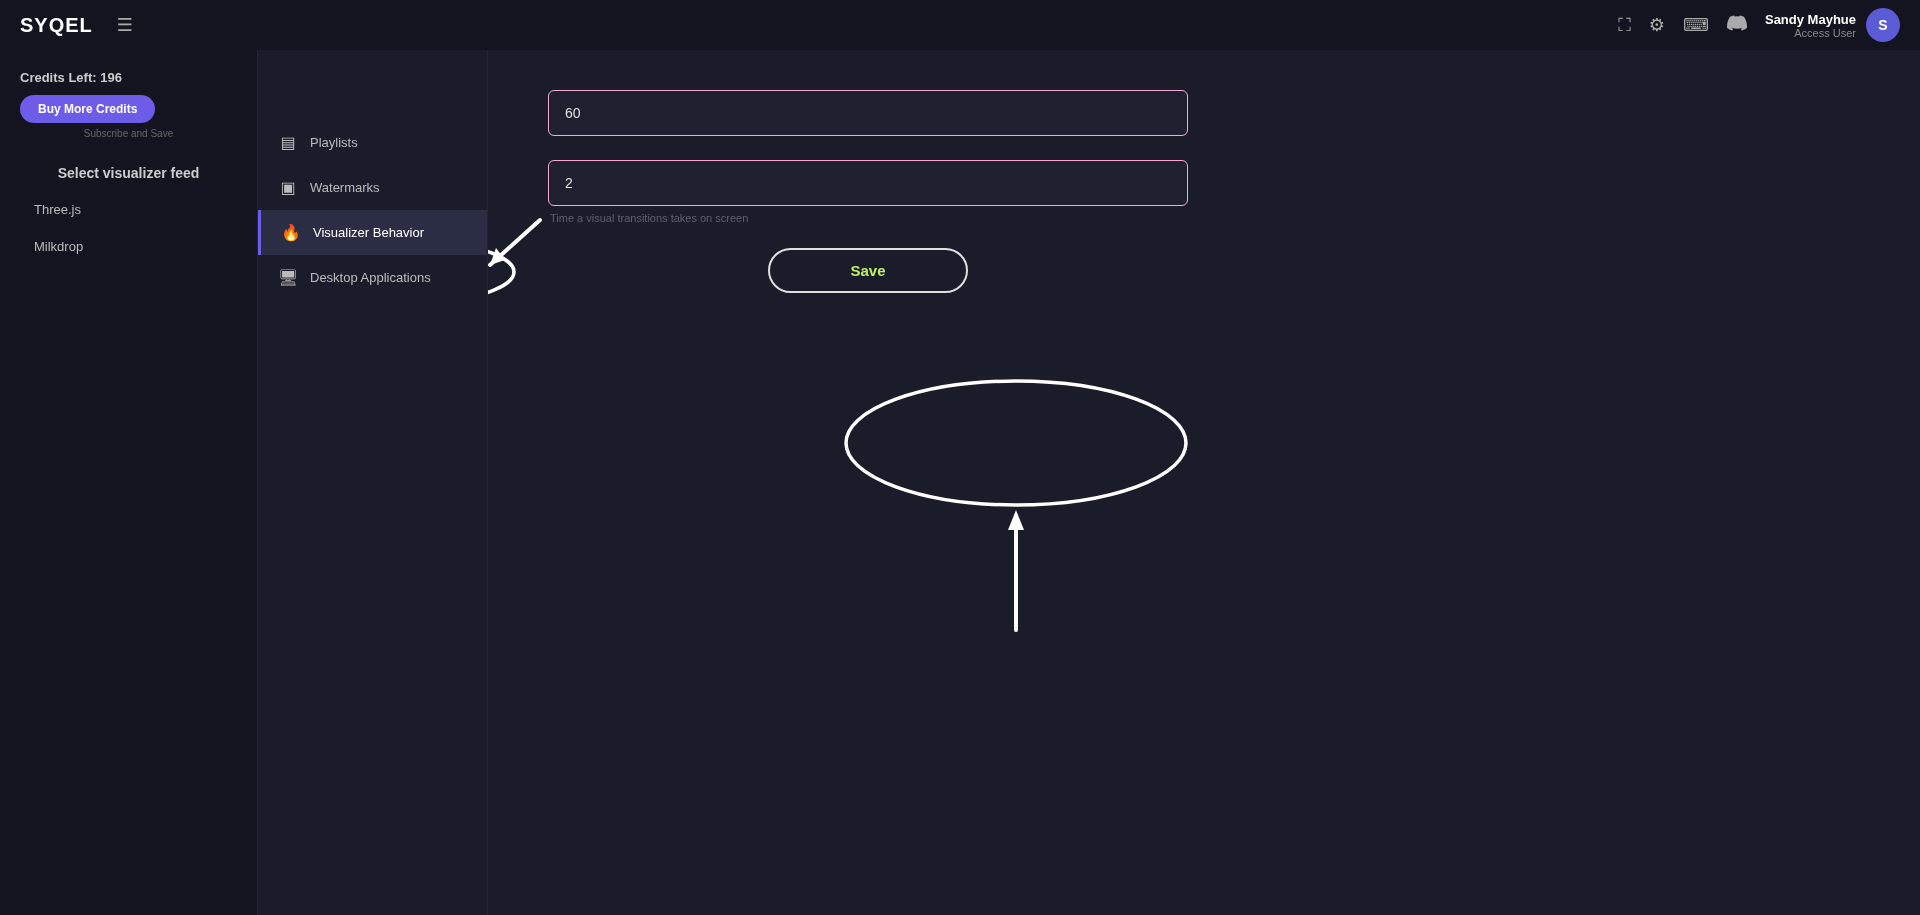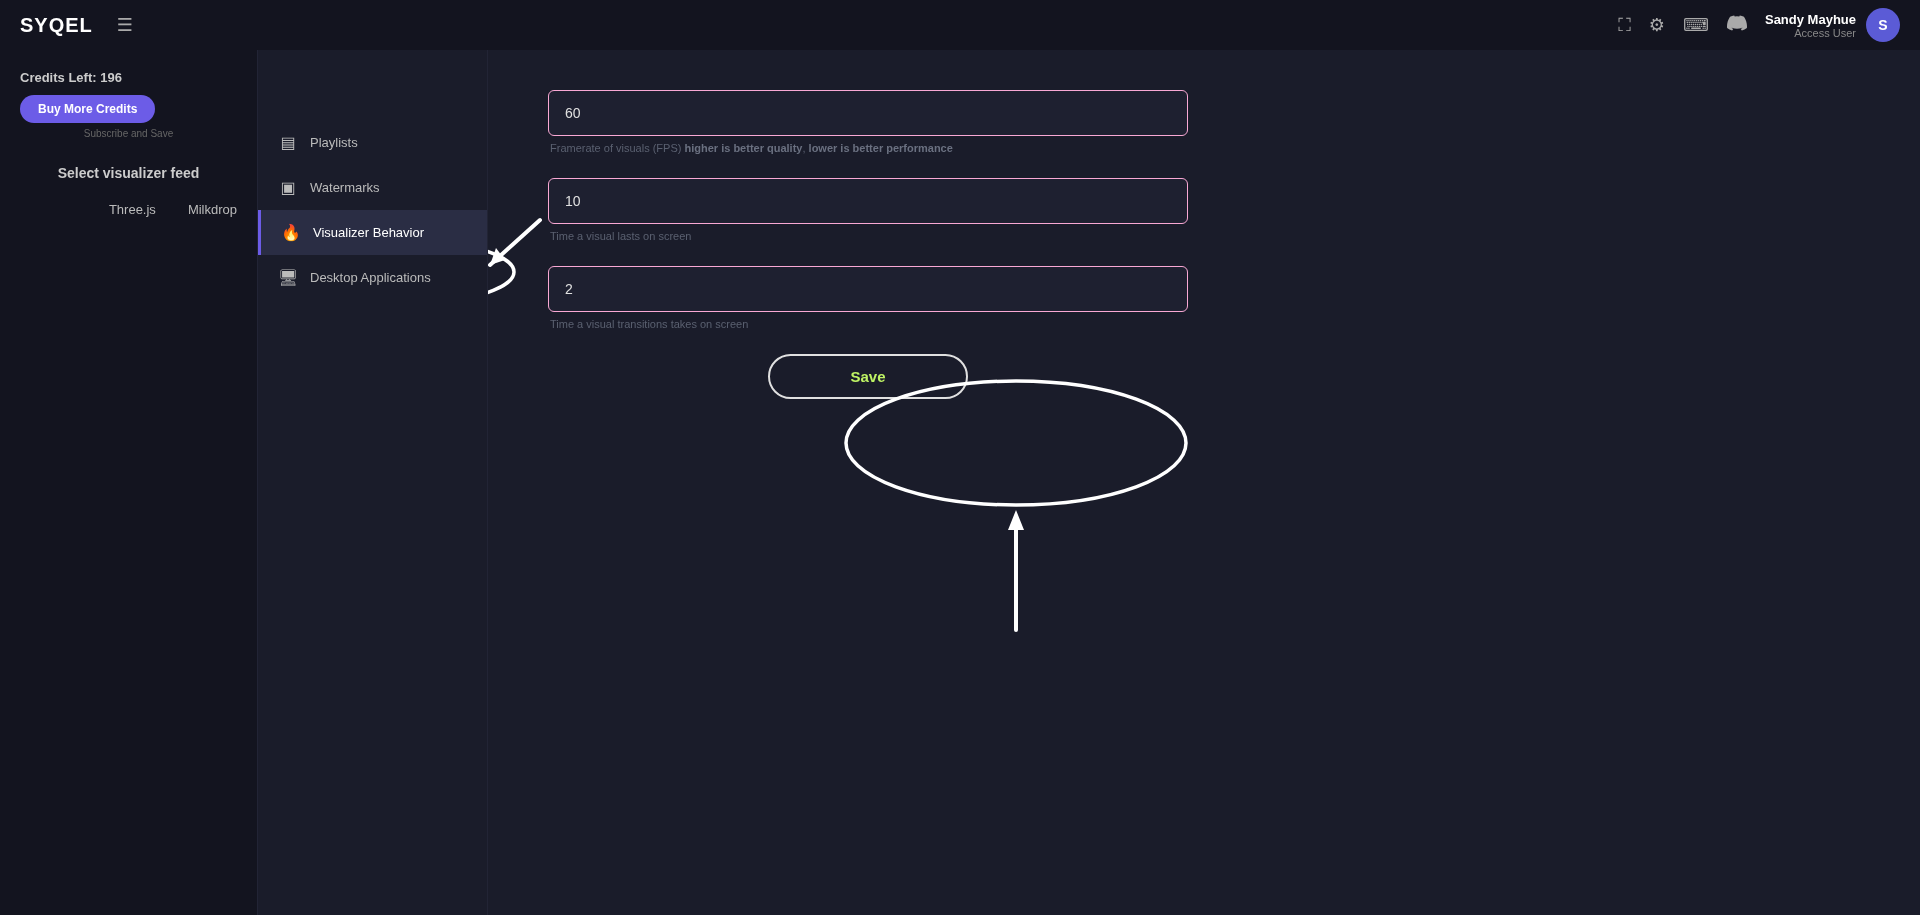--- a/index.html
+++ b/index.html
@@ -124,23 +124,23 @@
       text-align: center;
     }
     .select-feed-label {
       font-size: 14px;
       font-weight: 600;
       color: #ccc;
       padding: 10px 20px 12px 20px;
       text-align: center;
     }
     .feed-list {
-      padding: 0 6px;
-      display: flex;
-      flex-direction: row;
+      padding: 0 20px;
+      display: flex;
+      flex-direction: column;
       gap: 4px;
       justify-content: flex-end;
     }
     .feed-item {
       padding: 9px 14px;
       border-radius: 6px;
       font-size: 13px;
       color: #bbb;
       cursor: pointer;
     }
@@ -314,29 +314,22 @@
     <div class="nav-item">
       <span class="nav-icon">🖥</span>
       <span>Desktop Applications</span>
     </div>
   </div>
 
   <div class="content">
 
     <div class="form-group">
       <input class="form-input" type="text" value="60" style="">
-      <div class="form-hint">
-        Framerate of visuals (FPS) <strong>higher is better quality</strong>, <strong>lower is better performance</strong>
-      </div>
-    </div>
-
-    <div class="form-group">
-      <input class="form-input" type="text" value="10" style="">
-      <div class="form-hint">Time a visual lasts on screen</div>
-    </div>
+    </div>
+
 
     <div class="form-group">
       <input class="form-input" type="text" value="2" style="">
       <div class="form-hint">Time a visual transitions takes on screen</div>
     </div>
 
     <div class="save-btn-wrap">
       <button class="save-btn">Save</button>
     </div>
 

